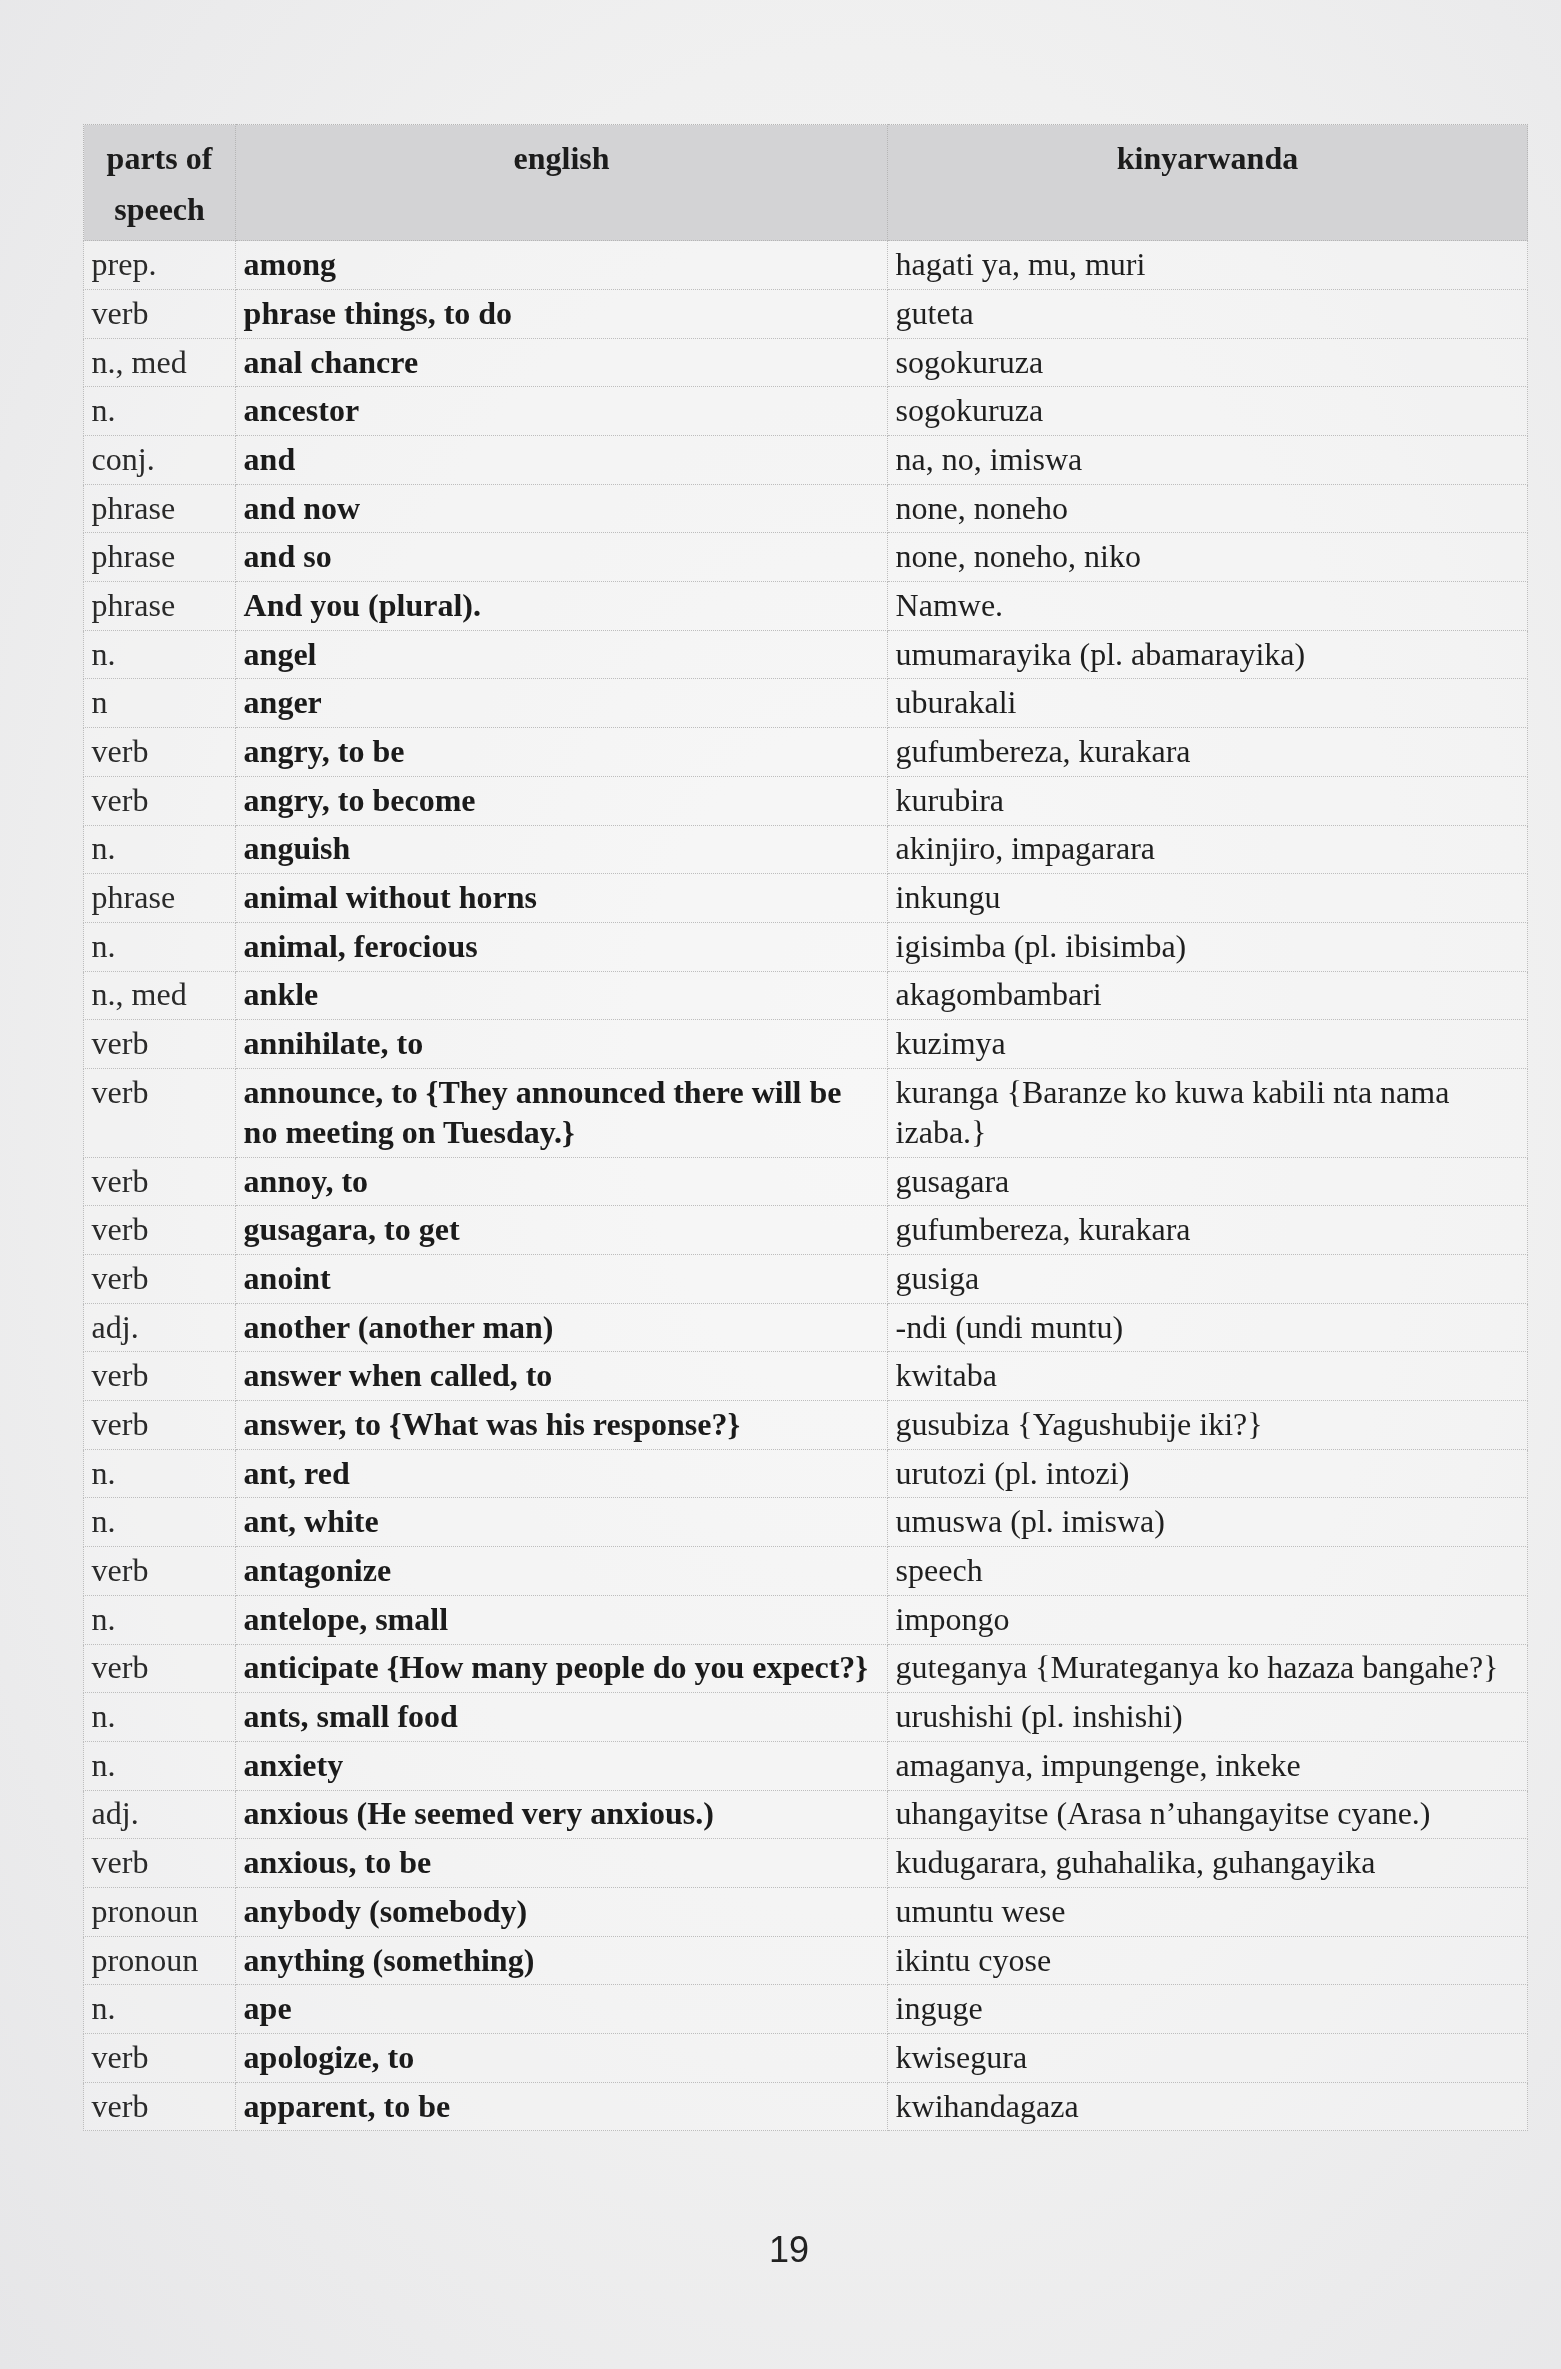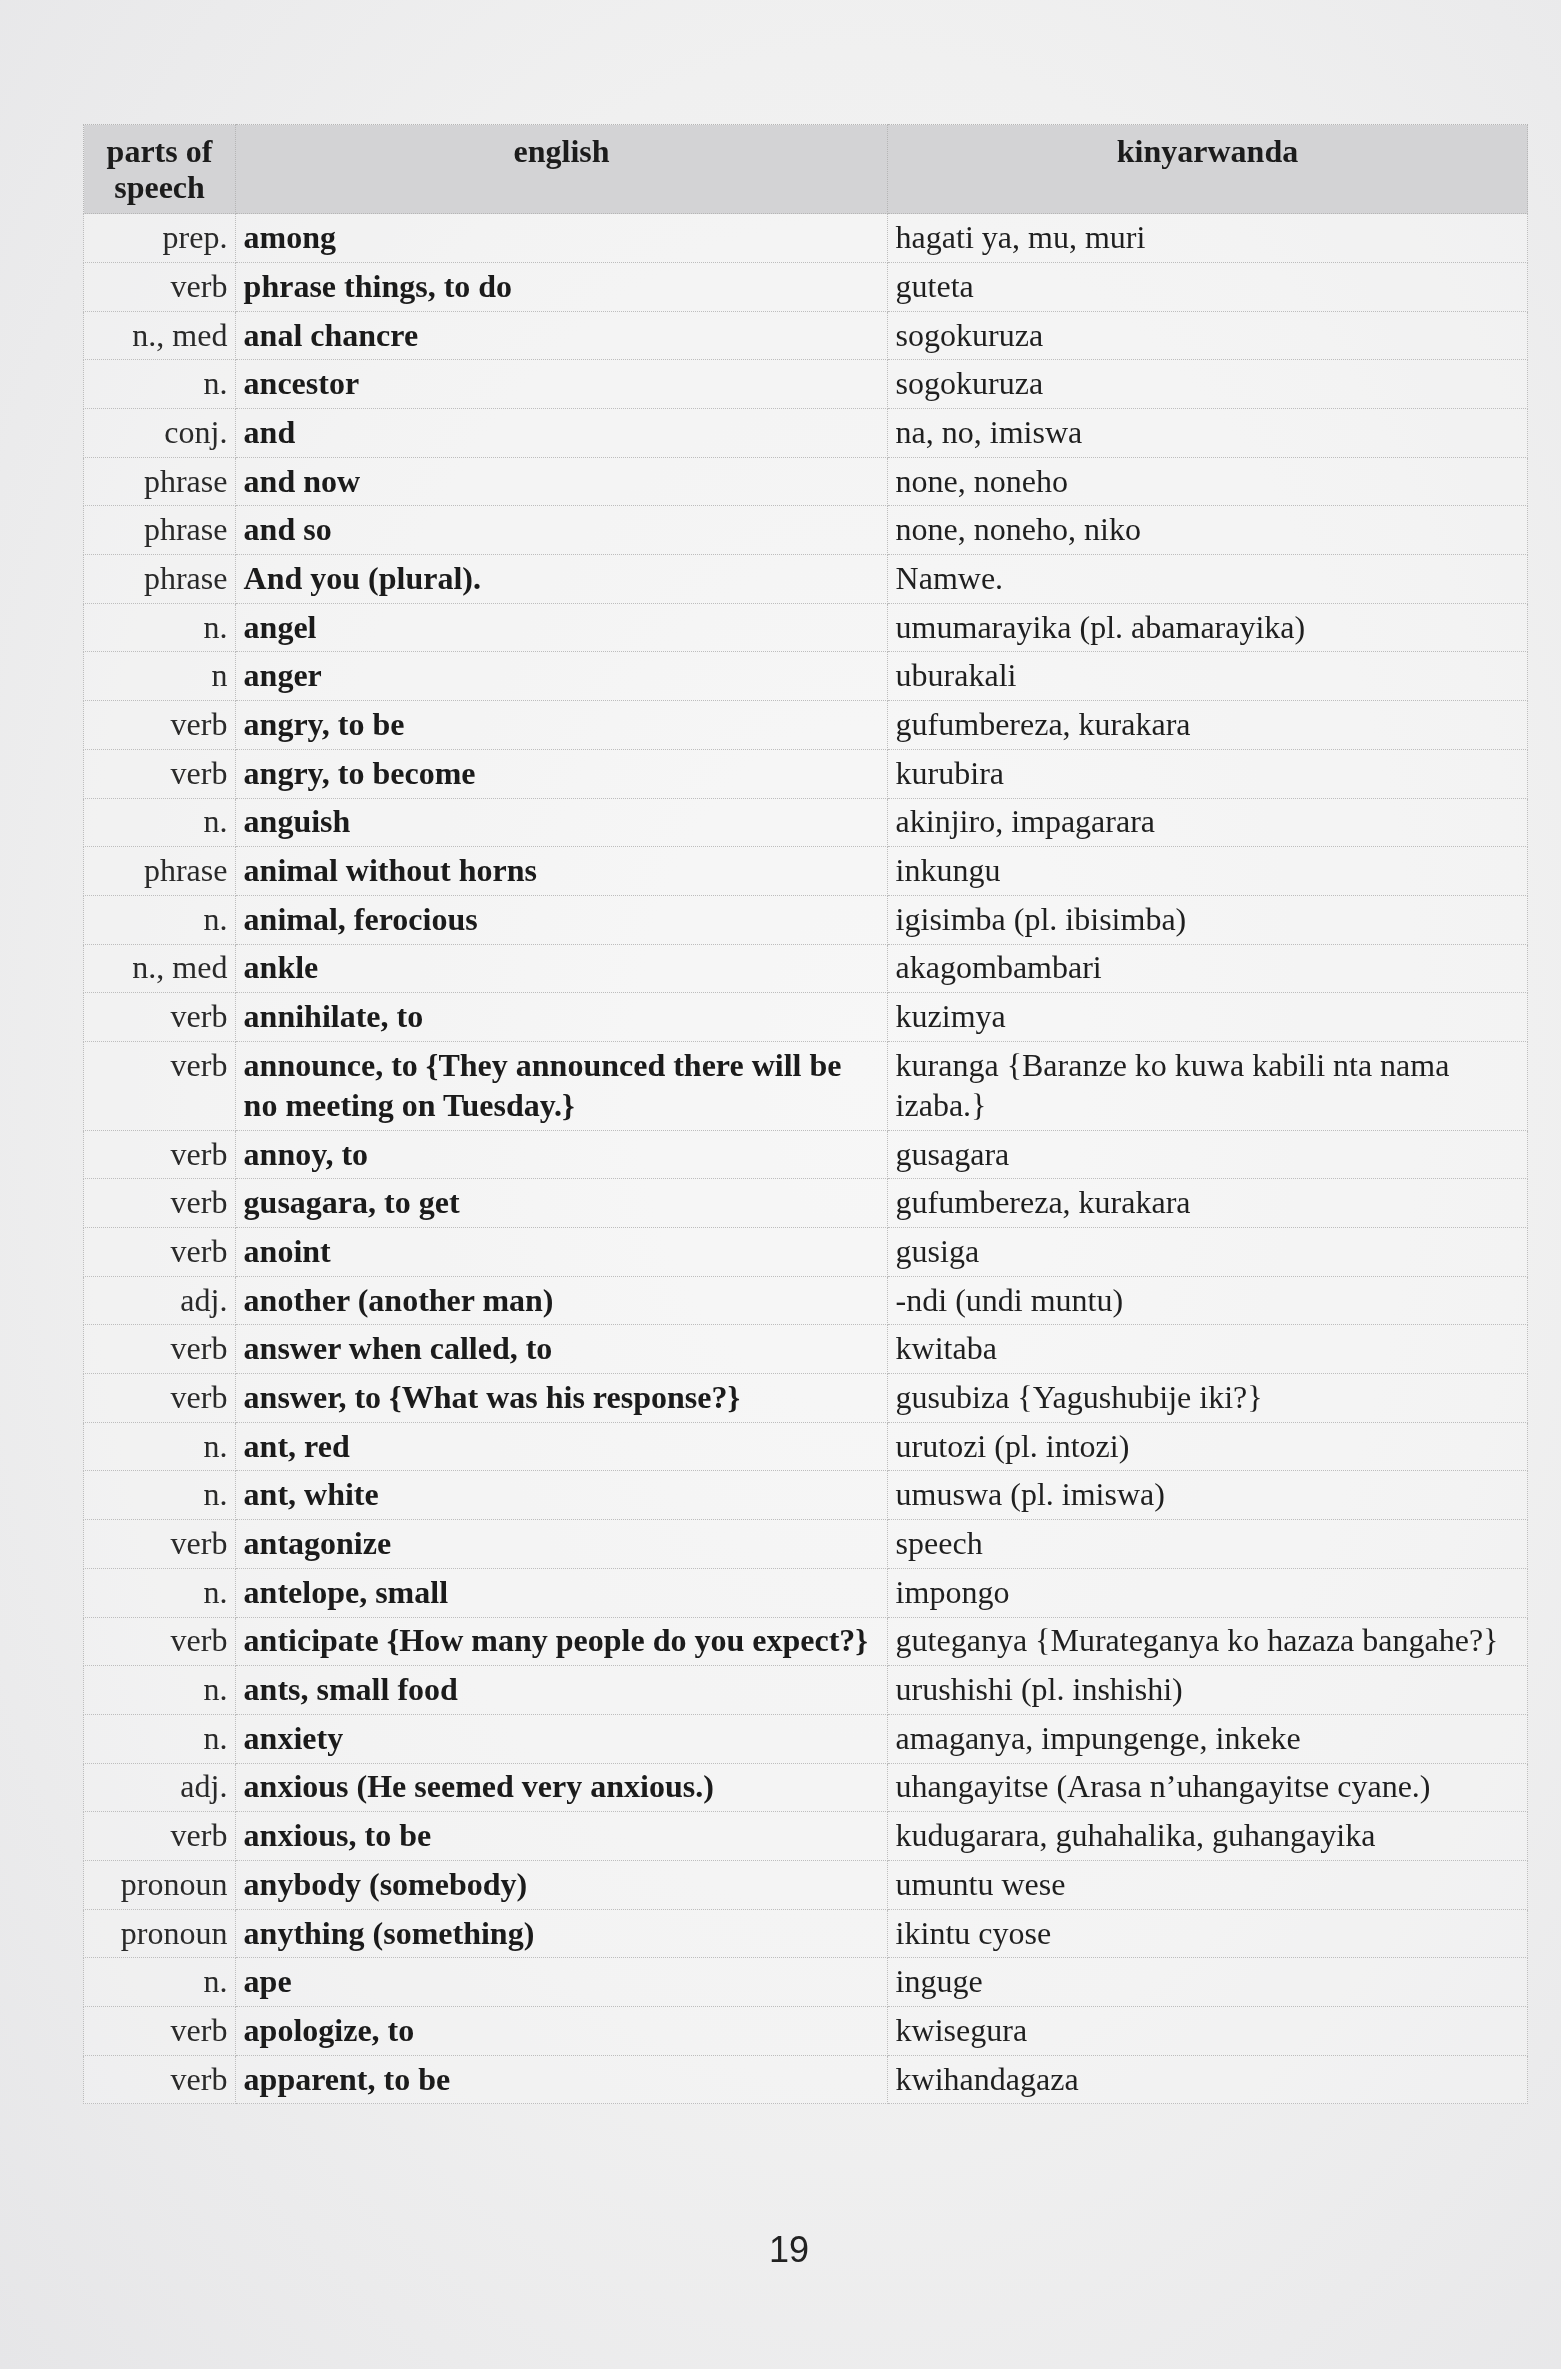--- a/index.html
+++ b/index.html
@@ -16,34 +16,34 @@
   }
   .dict-table {
     position: absolute; left: 83px; top: 124px; width: 1444px;
     border-collapse: collapse; table-layout: fixed;
   }
   .dict-table col.c-pos { width: 152px; }
   .dict-table col.c-en { width: 652px; }
   .dict-table col.c-rw { width: 640px; }
   .dict-table th {
     background: #d3d3d5;
-    font-weight: bold; font-size: 32px; line-height: 36px;
+    font-weight: bold; font-size: 32px; line-height: 51px;
     padding: 7.6px 5.7px 5.7px 5.7px; vertical-align: top;
     border: 1px dotted #b5b5b5;
     color: #1c1c1c;
   }
   .dict-table th.h-pos { text-align: center; height: 75px; }
   .dict-table th.h-en, .dict-table th.h-rw { text-align: center; }
   .dict-table td {
     font-size: 32px; line-height: 40px;
     padding: 2.9px 7.6px 4.8px 7.6px; vertical-align: top;
     border: 1px dotted #bdbdbd;
     background: rgba(250,250,250,0.35);
   }
-  .dict-table td.pos { color: #2a2a2a; padding-left: 7.6px; text-align: right; }
+  .dict-table td.pos { color: #2a2a2a; padding-left: 7.6px; }
   .dict-table td.en { font-weight: bold; color: #1b1b1b; }
   .dict-table td.rw { color: #1f1f1f; }
   .page-number {
     position: absolute; left: 8px; width: 1562px; top: 2229px;
     text-align: center;
     font-family: "Liberation Sans", "DejaVu Sans", sans-serif;
     font-size: 36px; color: #222;
   }
 </style>
 </head>

